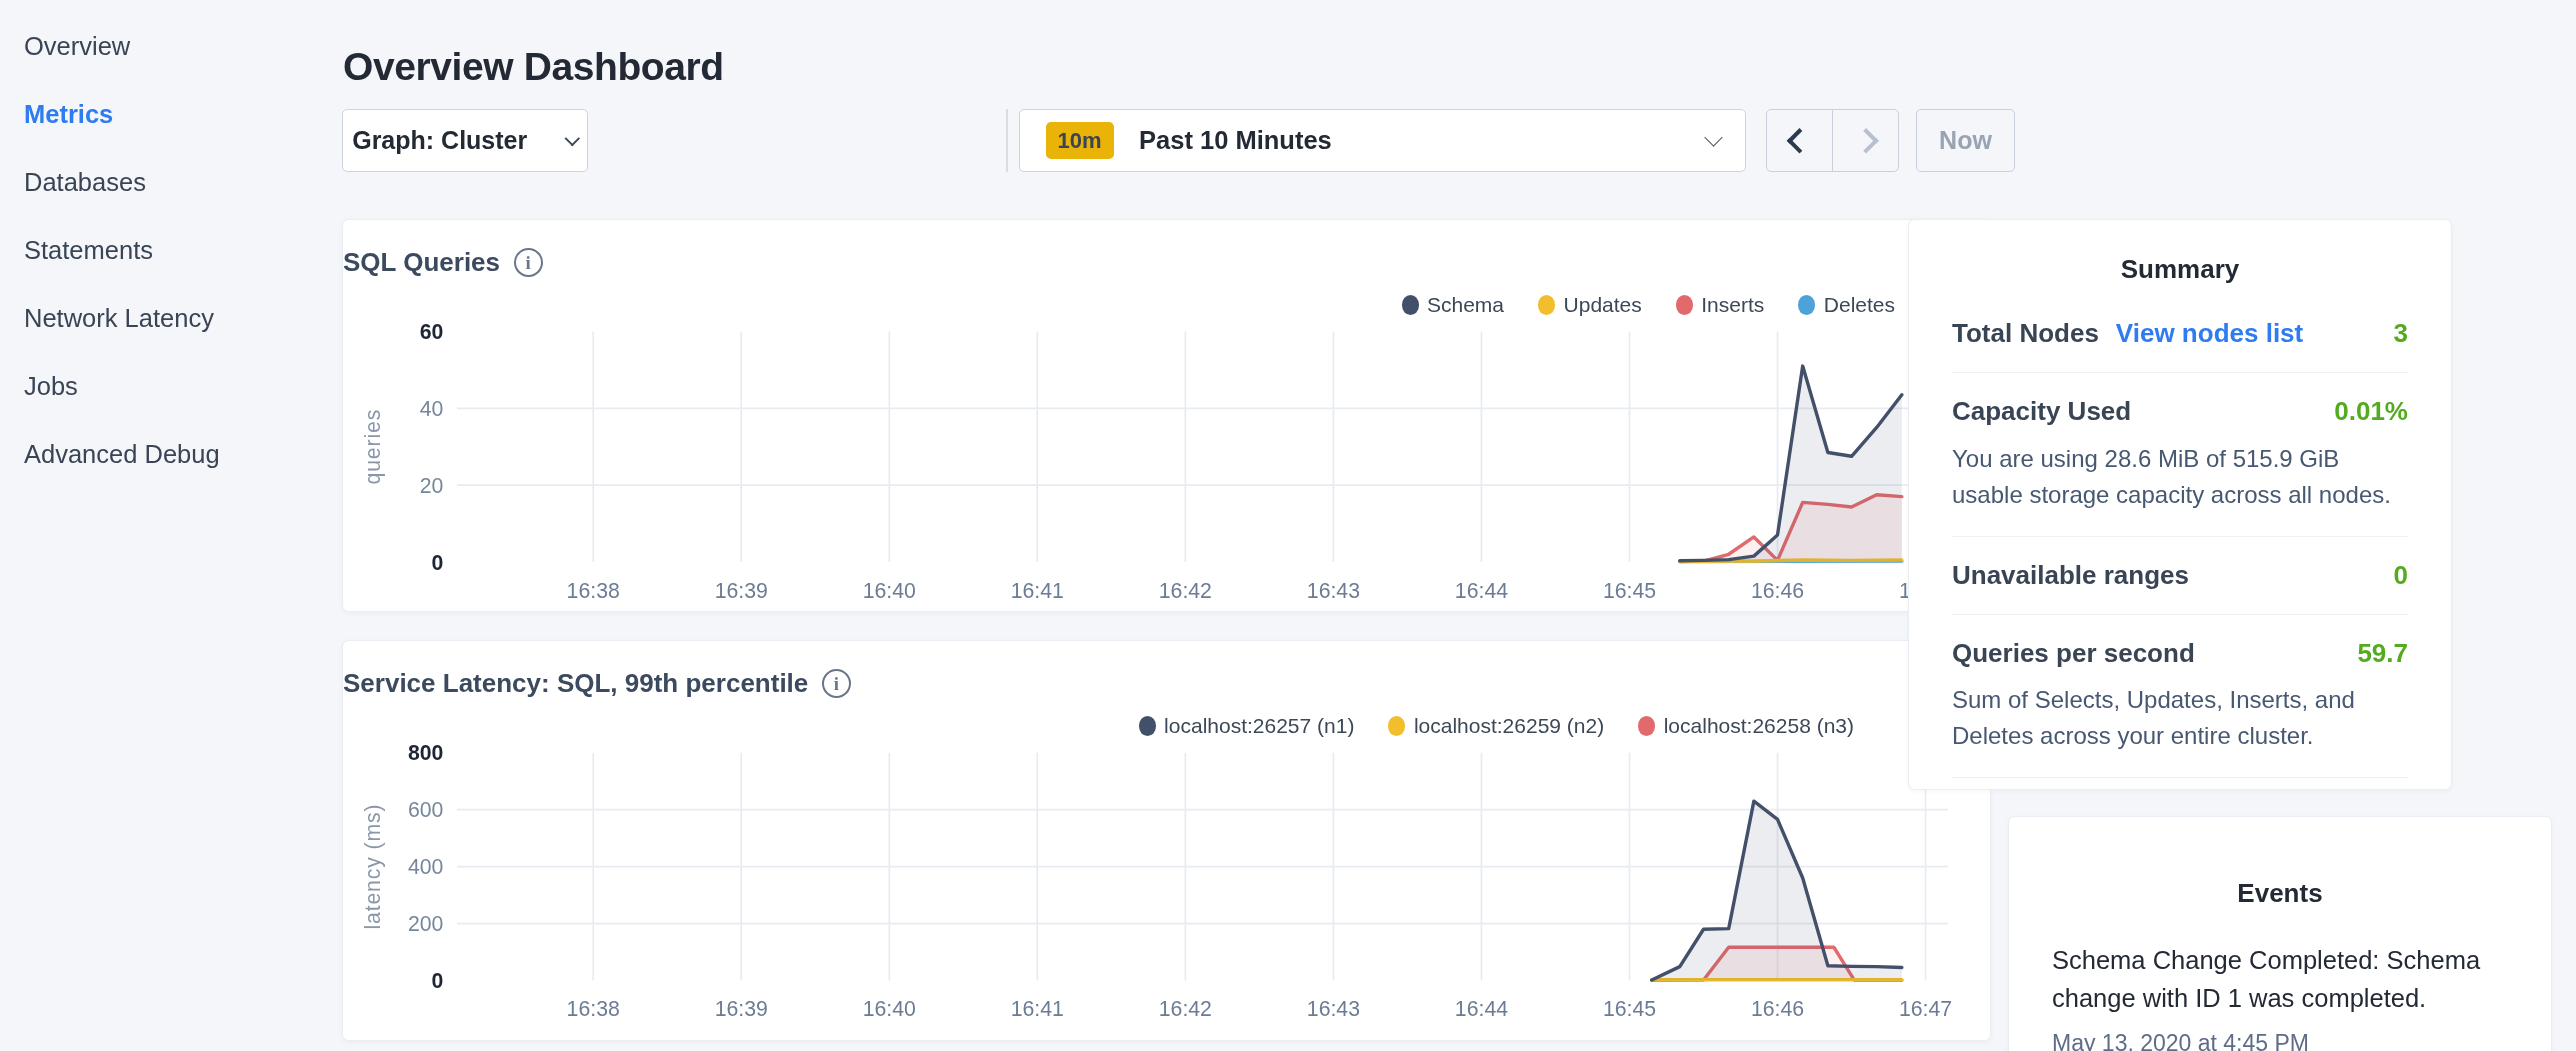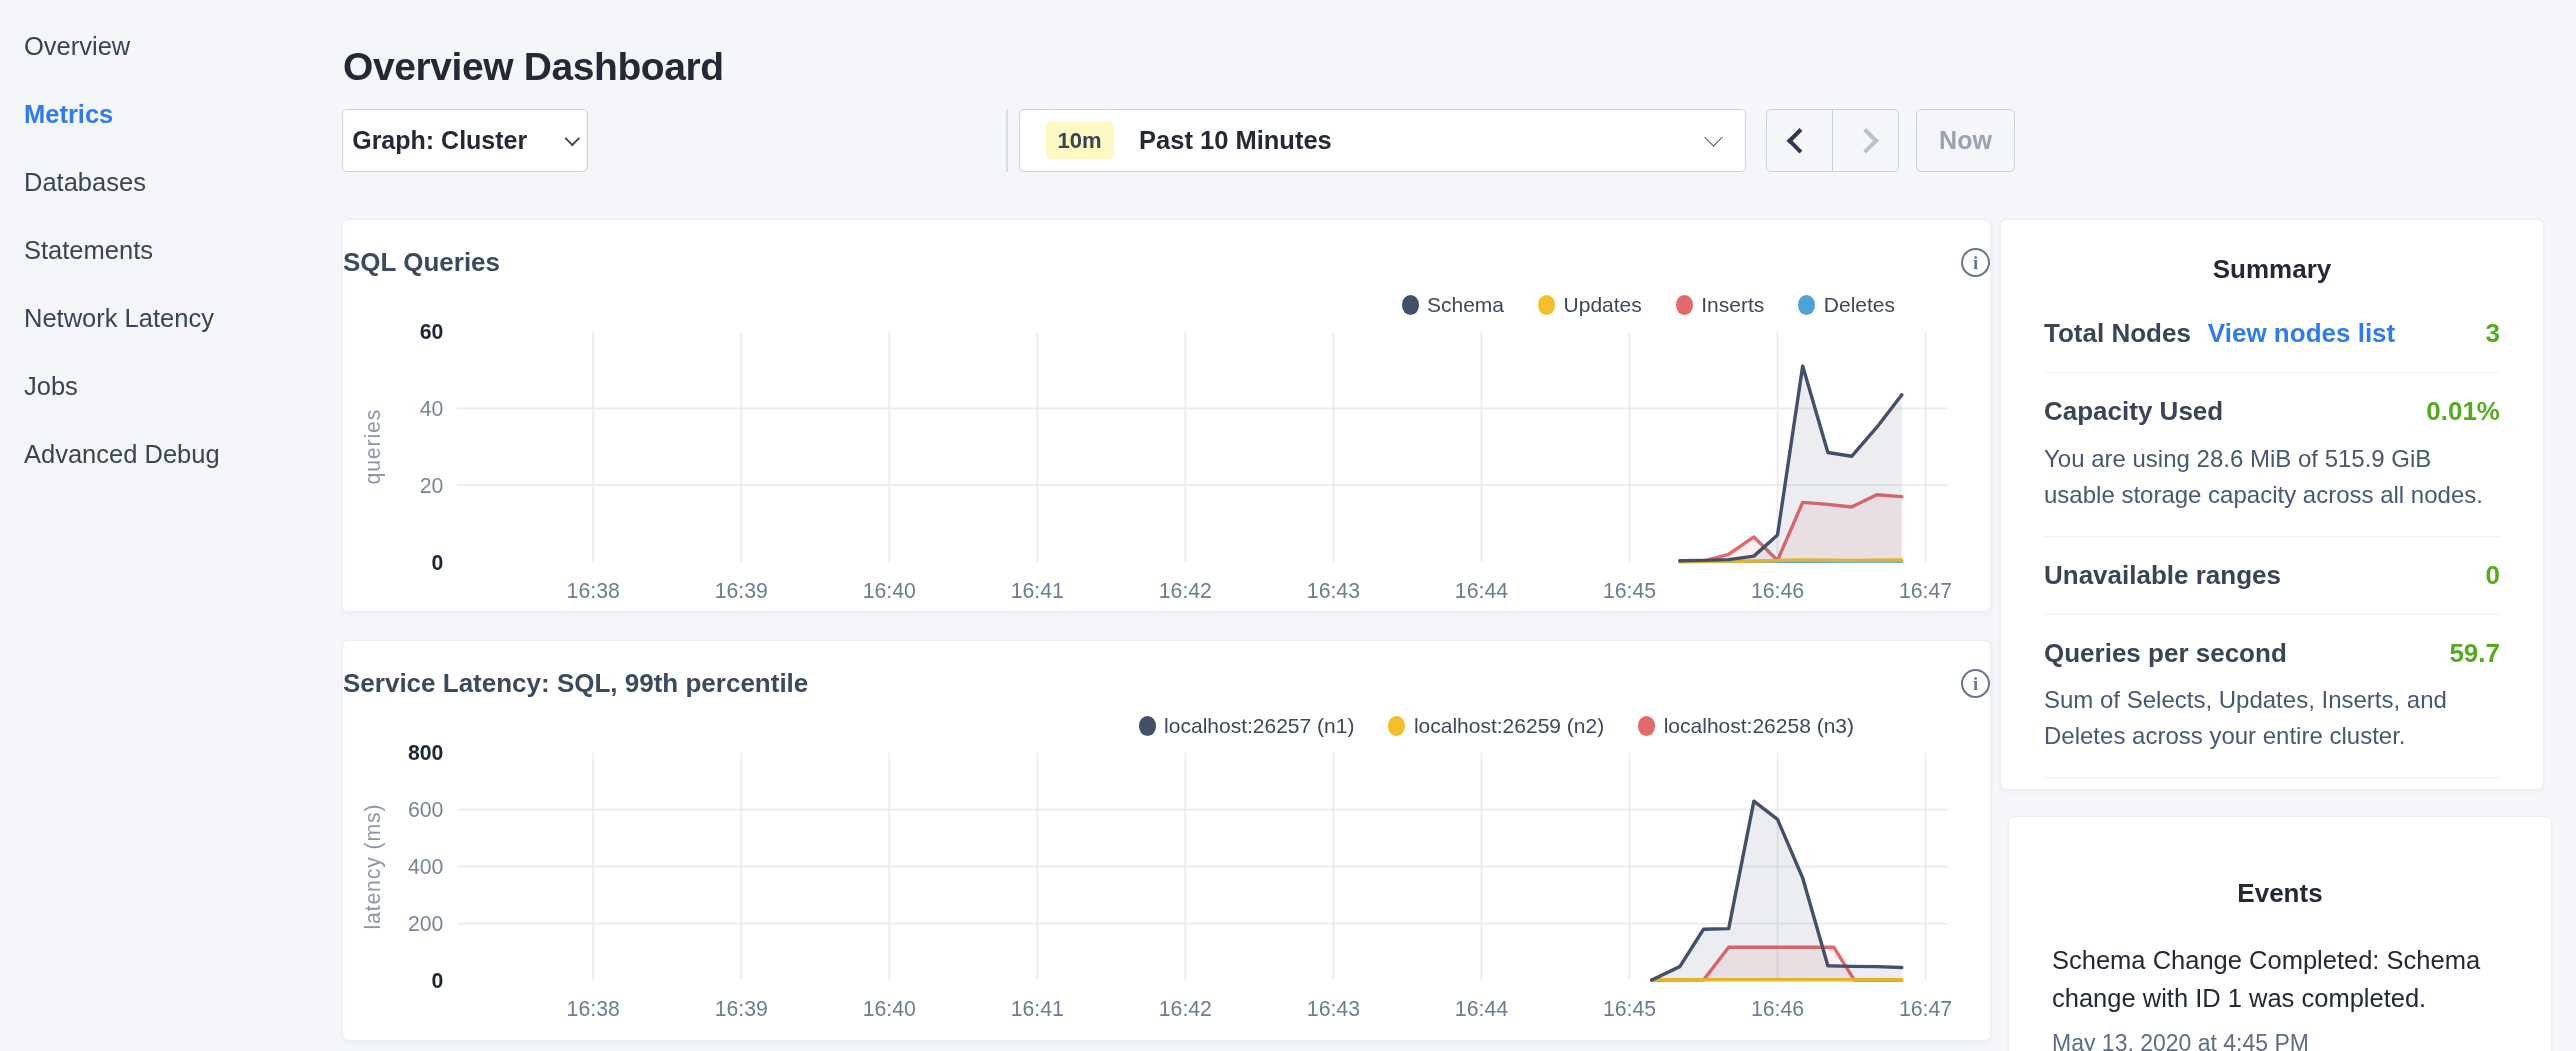--- a/index.html
+++ b/index.html
@@ -16,38 +16,38 @@
 
   
   .main-title{position:absolute;left:343px;top:18.7px;font-size:39px;font-weight:700;color:#242a35;letter-spacing:-0.4px;}
   .ctrl{position:absolute;top:109px;height:63px;box-sizing:border-box;border-radius:5.1px;display:flex;align-items:center;}
   .dropdown{background:#fff;border:1.7px solid #ccd3df;justify-content:center;gap:17px;font-size:25px;font-weight:700;color:#242a35;cursor:pointer;}
   #dd-graph{left:342px;width:246px;gap:40px;}
   #dd-dashboard{left:628px;width:316px;}
   .chev{display:inline-block;border-style:solid;border-color:#3c4858;border-width:0 2.6px 2.6px 0;padding:4.3px;transform:rotate(45deg);margin-top:-5.1px;}
   .vdivider{position:absolute;left:1006px;top:109px;width:1.7px;height:63px;background:#d7dce5;}
   .timepicker{left:1019px;width:727px;background:#fff;border:1.7px solid #ccd3df;padding:0 25.5px;cursor:pointer;}
-  .time-badge{background:#fef9c3;border-radius:5.1px;padding:5.1px 12px;font-size:22px;font-weight:700;color:#394455;}
+  .time-badge{background:#eab308;border-radius:5.1px;padding:5.1px 12px;font-size:22px;font-weight:700;color:#394455;}
   .time-label{margin-left:25.5px;font-size:25.5px;font-weight:700;color:#242a35;flex:1;}
   .chev-thin{border-width:0 1.7px 1.7px 0;border-color:#4a5568;padding:6px;}
   .pager{left:1766px;width:133px;border:1.7px solid #c9d0dd;padding:0;overflow:hidden;}
   .pager-btn{flex:1;height:100%;display:flex;align-items:center;justify-content:center;cursor:pointer;}
   .pager-btn:first-child{border-right:1.7px solid #c9d0dd;}
   .chev-left{border-width:0 4.3px 4.3px 0;border-color:#2c3a4f;padding:6.8px;transform:rotate(135deg);margin:0;}
   .chev-right{border-width:0 4.3px 4.3px 0;border-color:#b8c0cd;padding:6.8px;transform:rotate(-45deg);margin:0;}
   .now-btn{left:1916px;width:99px;border:1.7px solid #c9d0dd;justify-content:center;font-size:25px;font-weight:700;color:#9aa3b2;cursor:pointer;}
 
   
   .card{position:absolute;background:#fff;border:1.7px solid #e9edf4;border-radius:6.8px;box-sizing:border-box;box-shadow:0 1.7px 5.1px rgba(40,50,70,0.04);overflow:hidden;}
   #chart-card-1{left:342px;top:219px;width:1649px;height:393px;}
   #chart-card-2{left:342px;top:640px;width:1649px;height:401px;}
-  #summary-card{left:2000px;top:219px;width:544px;height:571px;}
+  #summary-card{left:1908px;top:219px;width:544px;height:571px;}
   #events-card{left:2008px;top:816px;width:544px;height:289px;}
 
-  .chart-head{position:absolute;top:27px;left:0;right:0;display:flex;justify-content:space-between;align-items:center;gap:13.6px;}
+  .chart-head{position:absolute;top:27px;left:0;right:0;display:flex;justify-content:flex-start;align-items:center;gap:13.6px;}
   .chart-title{font-size:26px;font-weight:700;color:#3b4a5e;}
   .info-icon{width:29px;height:29px;border:2.6px solid #69758a;border-radius:50%;color:#69758a;font-size:18.7px;font-weight:700;display:flex;align-items:center;justify-content:center;box-sizing:border-box;cursor:pointer;font-family:"Liberation Serif",serif;}
   .legend{position:absolute;top:73px;display:flex;gap:34px;align-items:center;}
   .legend-item{display:flex;align-items:center;gap:8.5px;font-size:21px;color:#3c4858;white-space:nowrap;}
   .legend-dot{width:17px;height:19.6px;border-radius:50%;flex:0 0 auto;}
   svg.plot{position:absolute;left:0;top:0;}
 
   
   .panel-title{text-align:center;font-size:26px;font-weight:700;color:#242a35;}
   #summary-card .panel-title{margin-top:34px;}

